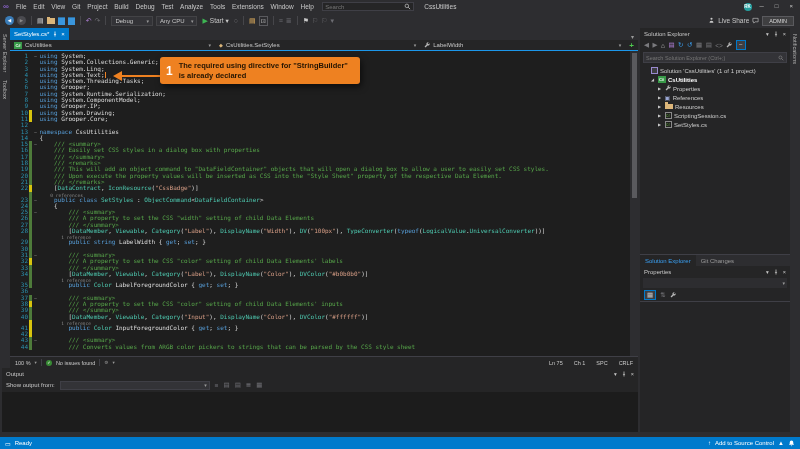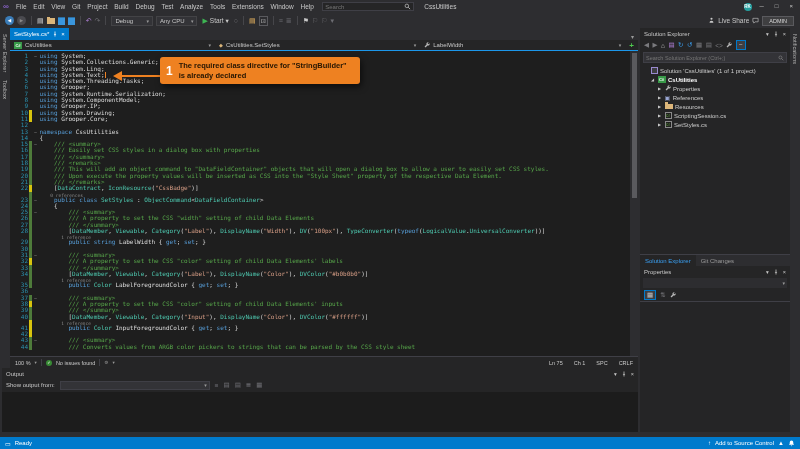--- a/index.html
+++ b/index.html
@@ -270,21 +270,21 @@
         </span>
         <span class="bc-plus">+</span>
       </div>
 
     <div class="codewrap">
       <div id="code-lines"><div class="crow"><span class="lnum">1</span><span class="chgbar "></span><span class="fold">−</span><span class="codetxt"><span class="tok-k">using</span><span class="tok-d"> System;</span></span></div><div class="crow"><span class="lnum">2</span><span class="chgbar "></span><span class="fold"></span><span class="codetxt"><span class="tok-k">using</span><span class="tok-d"> System.Collections.Generic;</span></span></div><div class="crow"><span class="lnum">3</span><span class="chgbar "></span><span class="fold"></span><span class="codetxt"><span class="tok-k">using</span><span class="tok-d"> System.Linq;</span></span></div><div class="crow"><span class="lnum">4</span><span class="chgbar "></span><span class="fold"></span><span class="codetxt"><span class="hl-in"><span class="tok-k">using</span><span class="tok-d"> System.Text;</span></span></span></div><div class="crow"><span class="lnum">5</span><span class="chgbar "></span><span class="fold"></span><span class="codetxt"><span class="tok-k">using</span><span class="tok-d"> System.Threading.Tasks;</span></span></div><div class="crow"><span class="lnum">6</span><span class="chgbar "></span><span class="fold"></span><span class="codetxt"><span class="tok-k">using</span><span class="tok-d"> Grooper;</span></span></div><div class="crow"><span class="lnum">7</span><span class="chgbar "></span><span class="fold"></span><span class="codetxt"><span class="tok-k">using</span><span class="tok-d"> System.Runtime.Serialization;</span></span></div><div class="crow"><span class="lnum">8</span><span class="chgbar "></span><span class="fold"></span><span class="codetxt"><span class="tok-k">using</span><span class="tok-d"> System.ComponentModel;</span></span></div><div class="crow"><span class="lnum">9</span><span class="chgbar "></span><span class="fold"></span><span class="codetxt"><span class="tok-k">using</span><span class="tok-d"> Grooper.IP;</span></span></div><div class="crow"><span class="lnum">10</span><span class="chgbar y"></span><span class="fold"></span><span class="codetxt"><span class="tok-k">using</span><span class="tok-d"> System.Drawing;</span></span></div><div class="crow"><span class="lnum">11</span><span class="chgbar y"></span><span class="fold"></span><span class="codetxt"><span class="tok-k">using</span><span class="tok-d"> Grooper.Core;</span></span></div><div class="crow"><span class="lnum">12</span><span class="chgbar "></span><span class="fold"></span><span class="codetxt"></span></div><div class="crow"><span class="lnum">13</span><span class="chgbar "></span><span class="fold">−</span><span class="codetxt"><span class="tok-k">namespace</span><span class="tok-d"> CssUtilities</span></span></div><div class="crow"><span class="lnum">14</span><span class="chgbar "></span><span class="fold"></span><span class="codetxt"><span class="tok-d">{</span></span></div><div class="crow"><span class="lnum">15</span><span class="chgbar g"></span><span class="fold">−</span><span class="codetxt"><span class="tok-c">    /// &lt;summary&gt;</span></span></div><div class="crow"><span class="lnum">16</span><span class="chgbar g"></span><span class="fold"></span><span class="codetxt"><span class="tok-c">    /// Easily set CSS styles in a dialog box with properties</span></span></div><div class="crow"><span class="lnum">17</span><span class="chgbar g"></span><span class="fold"></span><span class="codetxt"><span class="tok-c">    /// &lt;/summary&gt;</span></span></div><div class="crow"><span class="lnum">18</span><span class="chgbar g"></span><span class="fold"></span><span class="codetxt"><span class="tok-c">    /// &lt;remarks&gt;</span></span></div><div class="crow"><span class="lnum">19</span><span class="chgbar g"></span><span class="fold"></span><span class="codetxt"><span class="tok-c">    /// This will add an object command to "DataFieldContainer" objects that will open a dialog box to allow a user to easily set CSS styles.</span></span></div><div class="crow"><span class="lnum">20</span><span class="chgbar g"></span><span class="fold"></span><span class="codetxt"><span class="tok-c">    /// Upon execute the property values will be inserted as CSS into the "Style Sheet" property of the respective Data Element.</span></span></div><div class="crow"><span class="lnum">21</span><span class="chgbar g"></span><span class="fold"></span><span class="codetxt"><span class="tok-c">    /// &lt;/remarks&gt;</span></span></div><div class="crow"><span class="lnum">22</span><span class="chgbar y"></span><span class="fold"></span><span class="codetxt"><span class="tok-d">    [</span><span class="tok-t">DataContract</span><span class="tok-d">, </span><span class="tok-t">IconResource</span><span class="tok-d">(</span><span class="tok-s">"CssBadge"</span><span class="tok-d">)]</span></span></div><div class="crow refrow"><span class="lnum"></span><span class="chgbar g"></span><span class="fold"></span><span class="codetxt"><span class="tok-ref">    0 references</span></span></div><div class="crow"><span class="lnum">23</span><span class="chgbar g"></span><span class="fold">−</span><span class="codetxt"><span class="tok-d">    </span><span class="tok-k">public</span><span class="tok-d"> </span><span class="tok-k">class</span><span class="tok-d"> </span><span class="tok-t">SetStyles</span><span class="tok-d"> : </span><span class="tok-t">ObjectCommand</span><span class="tok-d">&lt;</span><span class="tok-t">DataFieldContainer</span><span class="tok-d">&gt;</span></span></div><div class="crow"><span class="lnum">24</span><span class="chgbar g"></span><span class="fold"></span><span class="codetxt"><span class="tok-d">    {</span></span></div><div class="crow"><span class="lnum">25</span><span class="chgbar g"></span><span class="fold">−</span><span class="codetxt"><span class="tok-c">        /// &lt;summary&gt;</span></span></div><div class="crow"><span class="lnum">26</span><span class="chgbar g"></span><span class="fold"></span><span class="codetxt"><span class="tok-c">        /// A property to set the CSS "width" setting of child Data Elements</span></span></div><div class="crow"><span class="lnum">27</span><span class="chgbar g"></span><span class="fold"></span><span class="codetxt"><span class="tok-c">        /// &lt;/summary&gt;</span></span></div><div class="crow"><span class="lnum">28</span><span class="chgbar g"></span><span class="fold"></span><span class="codetxt"><span class="tok-d">        [</span><span class="tok-t">DataMember</span><span class="tok-d">, </span><span class="tok-t">Viewable</span><span class="tok-d">, </span><span class="tok-t">Category</span><span class="tok-d">(</span><span class="tok-s">"Label"</span><span class="tok-d">), </span><span class="tok-t">DisplayName</span><span class="tok-d">(</span><span class="tok-s">"Width"</span><span class="tok-d">), </span><span class="tok-t">DV</span><span class="tok-d">(</span><span class="tok-s">"100px"</span><span class="tok-d">), </span><span class="tok-t">TypeConverter</span><span class="tok-d">(</span><span class="tok-k">typeof</span><span class="tok-d">(</span><span class="tok-t">LogicalValue</span><span class="tok-d">.</span><span class="tok-t">UniversalConverter</span><span class="tok-d">))]</span></span></div><div class="crow refrow"><span class="lnum"></span><span class="chgbar g"></span><span class="fold"></span><span class="codetxt"><span class="tok-ref">        1 reference</span></span></div><div class="crow"><span class="lnum">29</span><span class="chgbar g"></span><span class="fold"></span><span class="codetxt"><span class="tok-d">        </span><span class="tok-k">public</span><span class="tok-d"> </span><span class="tok-k">string</span><span class="tok-d"> LabelWidth { </span><span class="tok-k">get</span><span class="tok-d">; </span><span class="tok-k">set</span><span class="tok-d">; }</span></span></div><div class="crow"><span class="lnum">30</span><span class="chgbar g"></span><span class="fold"></span><span class="codetxt"></span></div><div class="crow"><span class="lnum">31</span><span class="chgbar g"></span><span class="fold">−</span><span class="codetxt"><span class="tok-c">        /// &lt;summary&gt;</span></span></div><div class="crow"><span class="lnum">32</span><span class="chgbar y"></span><span class="fold"></span><span class="codetxt"><span class="tok-c">        /// A property to set the CSS "color" setting of child Data Elements' labels</span></span></div><div class="crow"><span class="lnum">33</span><span class="chgbar g"></span><span class="fold"></span><span class="codetxt"><span class="tok-c">        /// &lt;/summary&gt;</span></span></div><div class="crow"><span class="lnum">34</span><span class="chgbar g"></span><span class="fold"></span><span class="codetxt"><span class="tok-d">        [</span><span class="tok-t">DataMember</span><span class="tok-d">, </span><span class="tok-t">Viewable</span><span class="tok-d">, </span><span class="tok-t">Category</span><span class="tok-d">(</span><span class="tok-s">"Label"</span><span class="tok-d">), </span><span class="tok-t">DisplayName</span><span class="tok-d">(</span><span class="tok-s">"Color"</span><span class="tok-d">), </span><span class="tok-t">DVColor</span><span class="tok-d">(</span><span class="tok-s">"#b0b0b0"</span><span class="tok-d">)]</span></span></div><div class="crow refrow"><span class="lnum"></span><span class="chgbar g"></span><span class="fold"></span><span class="codetxt"><span class="tok-ref">        1 reference</span></span></div><div class="crow"><span class="lnum">35</span><span class="chgbar g"></span><span class="fold"></span><span class="codetxt"><span class="tok-d">        </span><span class="tok-k">public</span><span class="tok-d"> </span><span class="tok-t">Color</span><span class="tok-d"> LabelForegroundColor { </span><span class="tok-k">get</span><span class="tok-d">; </span><span class="tok-k">set</span><span class="tok-d">; }</span></span></div><div class="crow"><span class="lnum">36</span><span class="chgbar "></span><span class="fold"></span><span class="codetxt"></span></div><div class="crow"><span class="lnum">37</span><span class="chgbar g"></span><span class="fold">−</span><span class="codetxt"><span class="tok-c">        /// &lt;summary&gt;</span></span></div><div class="crow"><span class="lnum">38</span><span class="chgbar y"></span><span class="fold"></span><span class="codetxt"><span class="tok-c">        /// A property to set the CSS "color" setting of child Data Elements' inputs</span></span></div><div class="crow"><span class="lnum">39</span><span class="chgbar g"></span><span class="fold"></span><span class="codetxt"><span class="tok-c">        /// &lt;/summary&gt;</span></span></div><div class="crow"><span class="lnum">40</span><span class="chgbar g"></span><span class="fold"></span><span class="codetxt"><span class="tok-d">        [</span><span class="tok-t">DataMember</span><span class="tok-d">, </span><span class="tok-t">Viewable</span><span class="tok-d">, </span><span class="tok-t">Category</span><span class="tok-d">(</span><span class="tok-s">"Input"</span><span class="tok-d">), </span><span class="tok-t">DisplayName</span><span class="tok-d">(</span><span class="tok-s">"Color"</span><span class="tok-d">), </span><span class="tok-t">DVColor</span><span class="tok-d">(</span><span class="tok-s">"#ffffff"</span><span class="tok-d">)]</span></span></div><div class="crow refrow"><span class="lnum"></span><span class="chgbar y"></span><span class="fold"></span><span class="codetxt"><span class="tok-ref">        1 reference</span></span></div><div class="crow"><span class="lnum">41</span><span class="chgbar y"></span><span class="fold"></span><span class="codetxt"><span class="tok-d">        </span><span class="tok-k">public</span><span class="tok-d"> </span><span class="tok-t">Color</span><span class="tok-d"> InputForegroundColor { </span><span class="tok-k">get</span><span class="tok-d">; </span><span class="tok-k">set</span><span class="tok-d">; }</span></span></div><div class="crow"><span class="lnum">42</span><span class="chgbar y"></span><span class="fold"></span><span class="codetxt"></span></div><div class="crow"><span class="lnum">43</span><span class="chgbar g"></span><span class="fold">−</span><span class="codetxt"><span class="tok-c">        /// &lt;summary&gt;</span></span></div><div class="crow"><span class="lnum">44</span><span class="chgbar g"></span><span class="fold"></span><span class="codetxt"><span class="tok-c">        /// Converts values from ARGB color pickers to strings that can be parsed by the CSS style sheet</span></span></div></div>
       <div class="connector-arrow"></div>
       <div class="connector"></div>
       <div class="callout">
         <span class="callout-num">1</span>
-        <span class="callout-text">The required class directive for "StringBuilder" is already declared</span>
+        <span class="callout-text">The required using directive for "StringBuilder" is already declared</span>
       </div>
     </div>
     <div class="vscroll">
         <div class="vthumb"></div>
       </div>
 
     <div class="minibar">
       <span>100 %</span>
       <span class="mb-arr">▾</span>
       <span class="mb-sep"></span>

